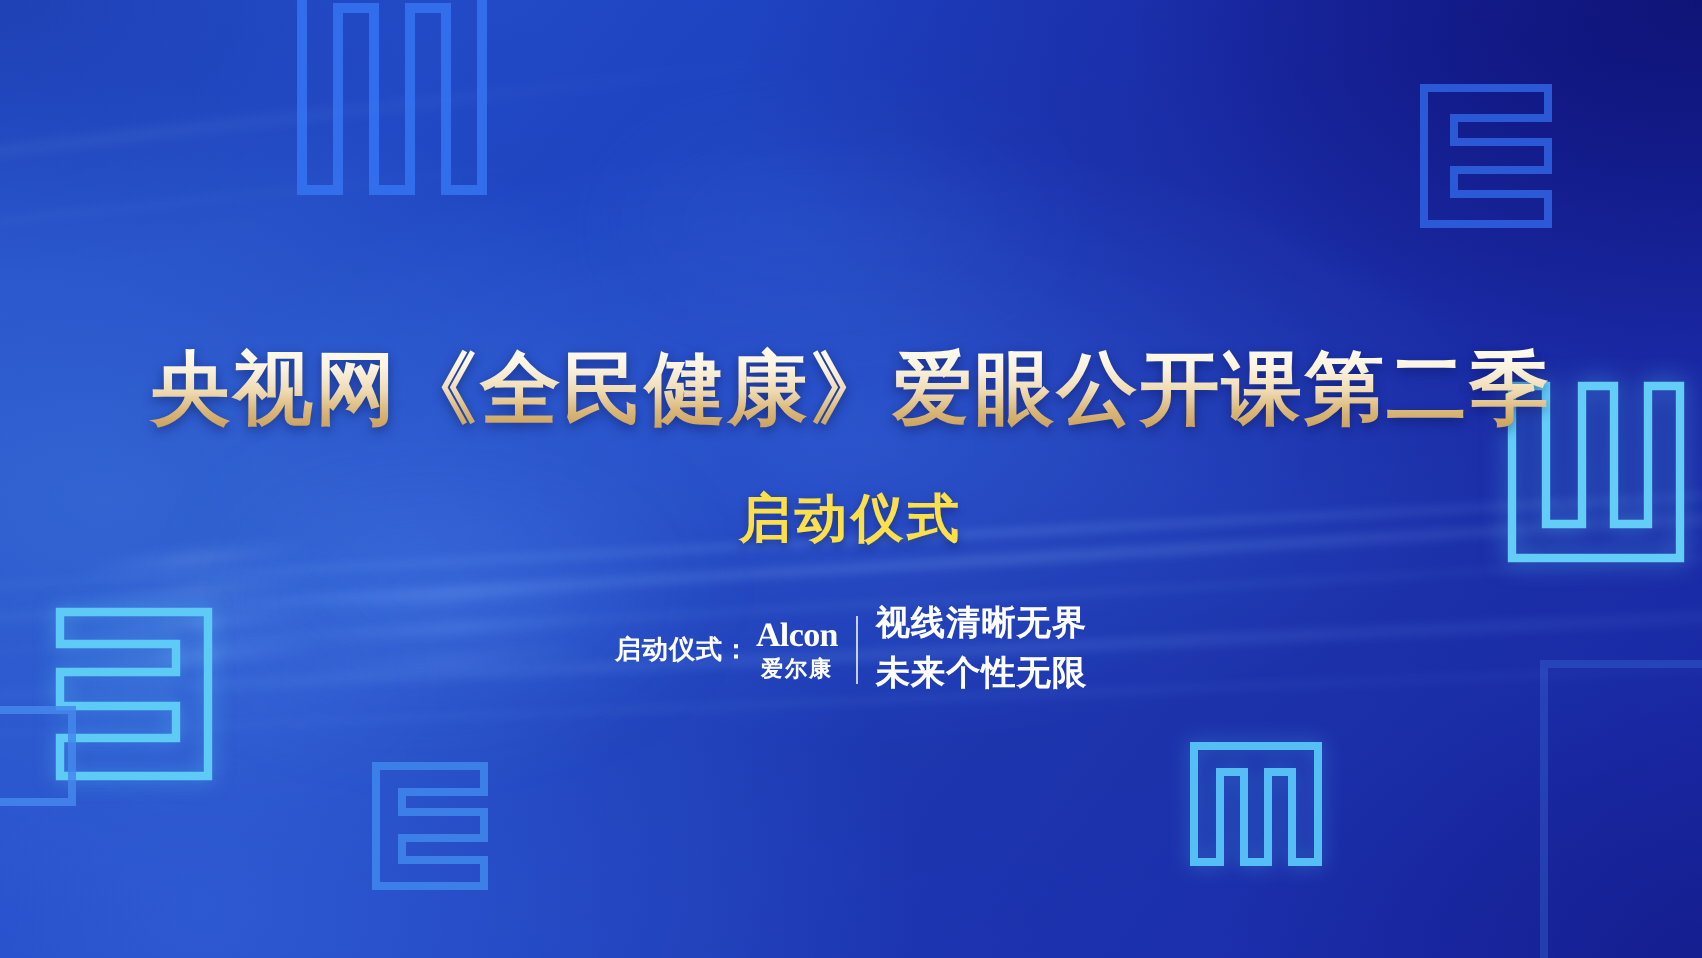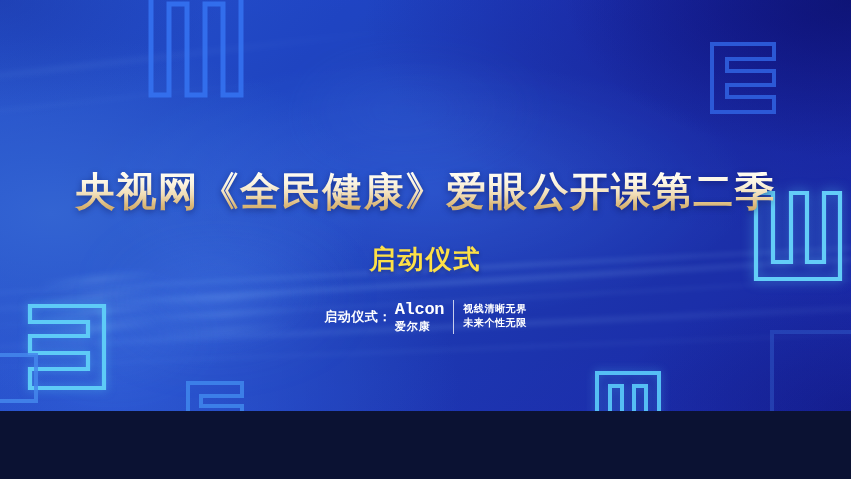--- a/index.html
+++ b/index.html
@@ -4,23 +4,23 @@
 <title>启动仪式</title>
 <style>
   html, body {
     margin: 0;
     padding: 0;
     background: #0b1233;
   }
   #stage {
     position: relative;
     width: 851px;
-    height: 411px;
+    height: 479px;
     overflow: hidden;
-    font-family: Liberation Mono, monospace;
+    font-family: Liberation Serif, serif;
     background: #1a37b5;
     user-select: none;
   }
 
   
   .bg-base {
     position: absolute;
     inset: 0;
     background:
       radial-gradient(ellipse 60% 70% at 6% 52%, #3160cf 0%, rgba(49,96,207,0) 62%),
@@ -145,20 +145,21 @@
     font-size: 13px;
     font-weight: bold;
     color: #ffffff;
     letter-spacing: .5px;
     margin-right: 3px;
     white-space: nowrap;
   }
   .alcon-logo {
     display: flex;
     flex-direction: column;
+    align-items: center;
     justify-content: center;
     line-height: 1;
     margin-right: 9px;
   }
   .alcon-en {
     font-size: 17px;
     font-weight: bold;
     color: #ffffff;
     letter-spacing: -0.3px;
   }
@@ -175,21 +176,21 @@
     background: rgba(255,255,255,0.75);
     margin-right: 9px;
   }
   .tagline {
     display: flex;
     flex-direction: column;
     justify-content: center;
     line-height: 1.45;
   }
   .tagline span {
-    font-size: 10px;
+    font-size: 17px;
     font-weight: bold;
     color: #ffffff;
     letter-spacing: .6px;
     white-space: nowrap;
     text-align: right;
   }
 </style>
 </head>
 <body>
 

